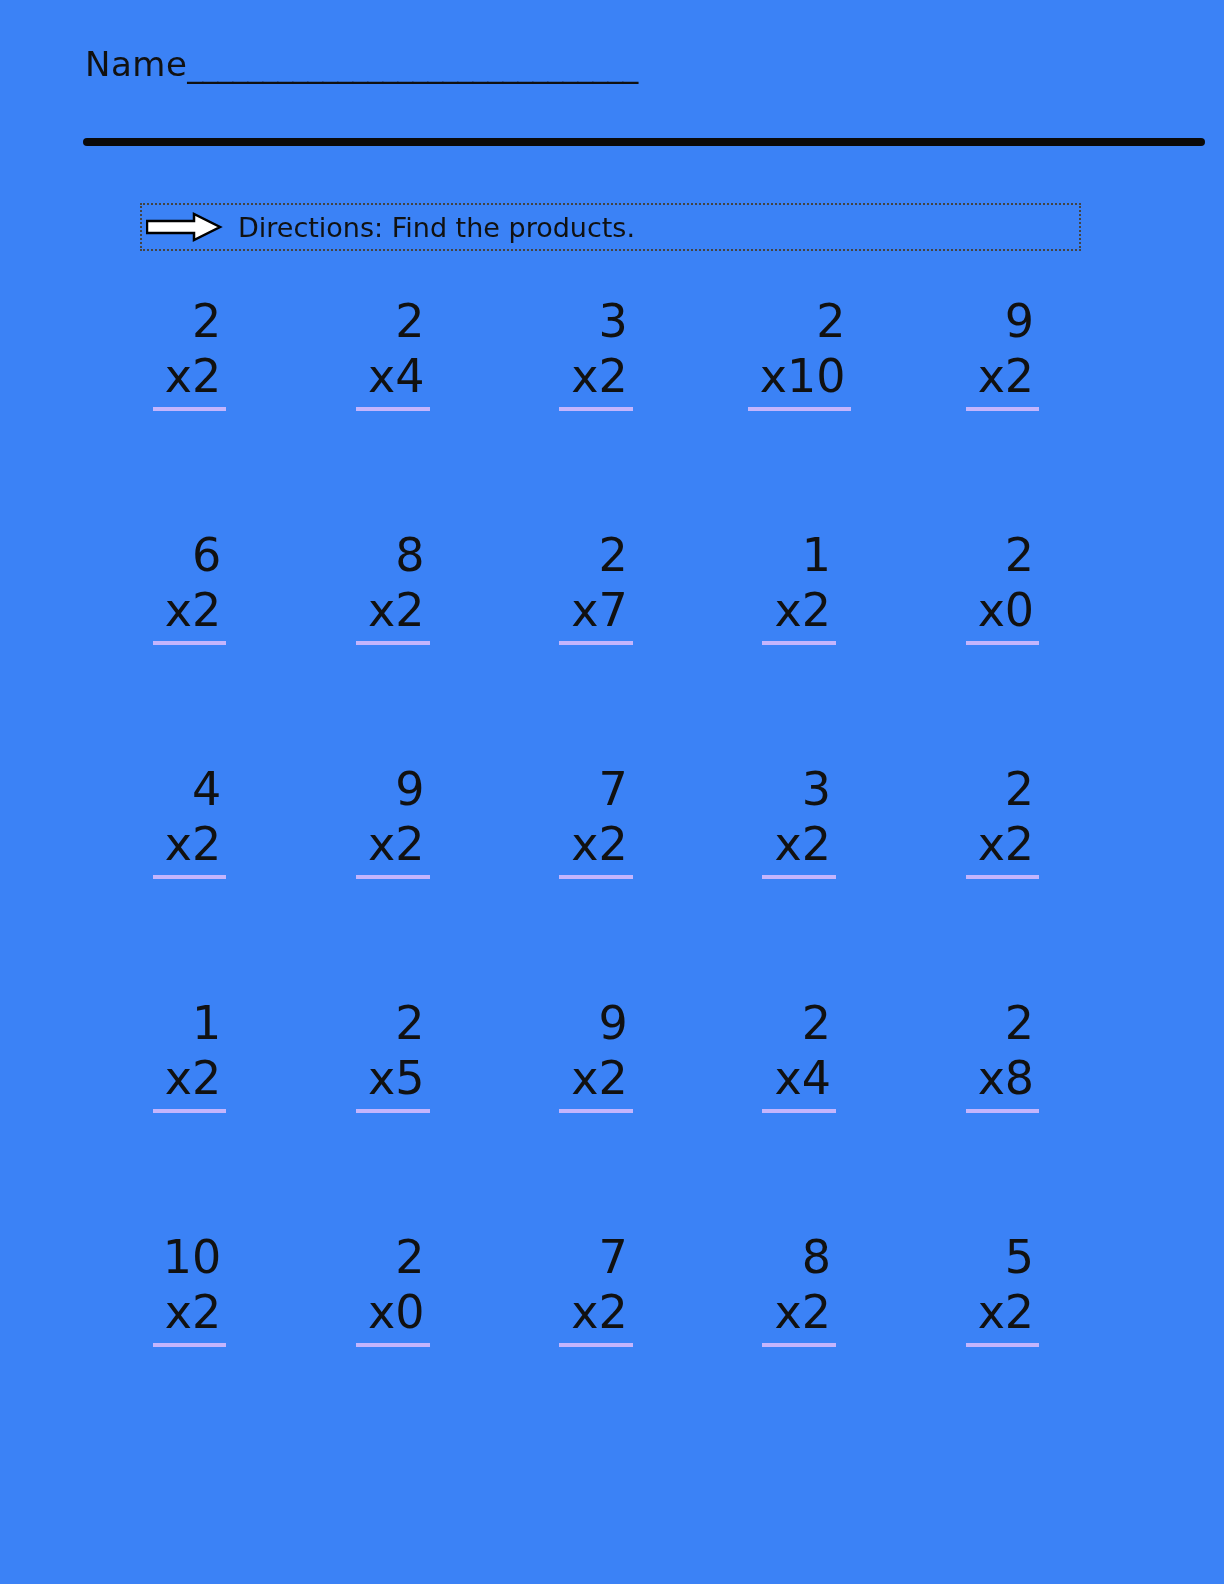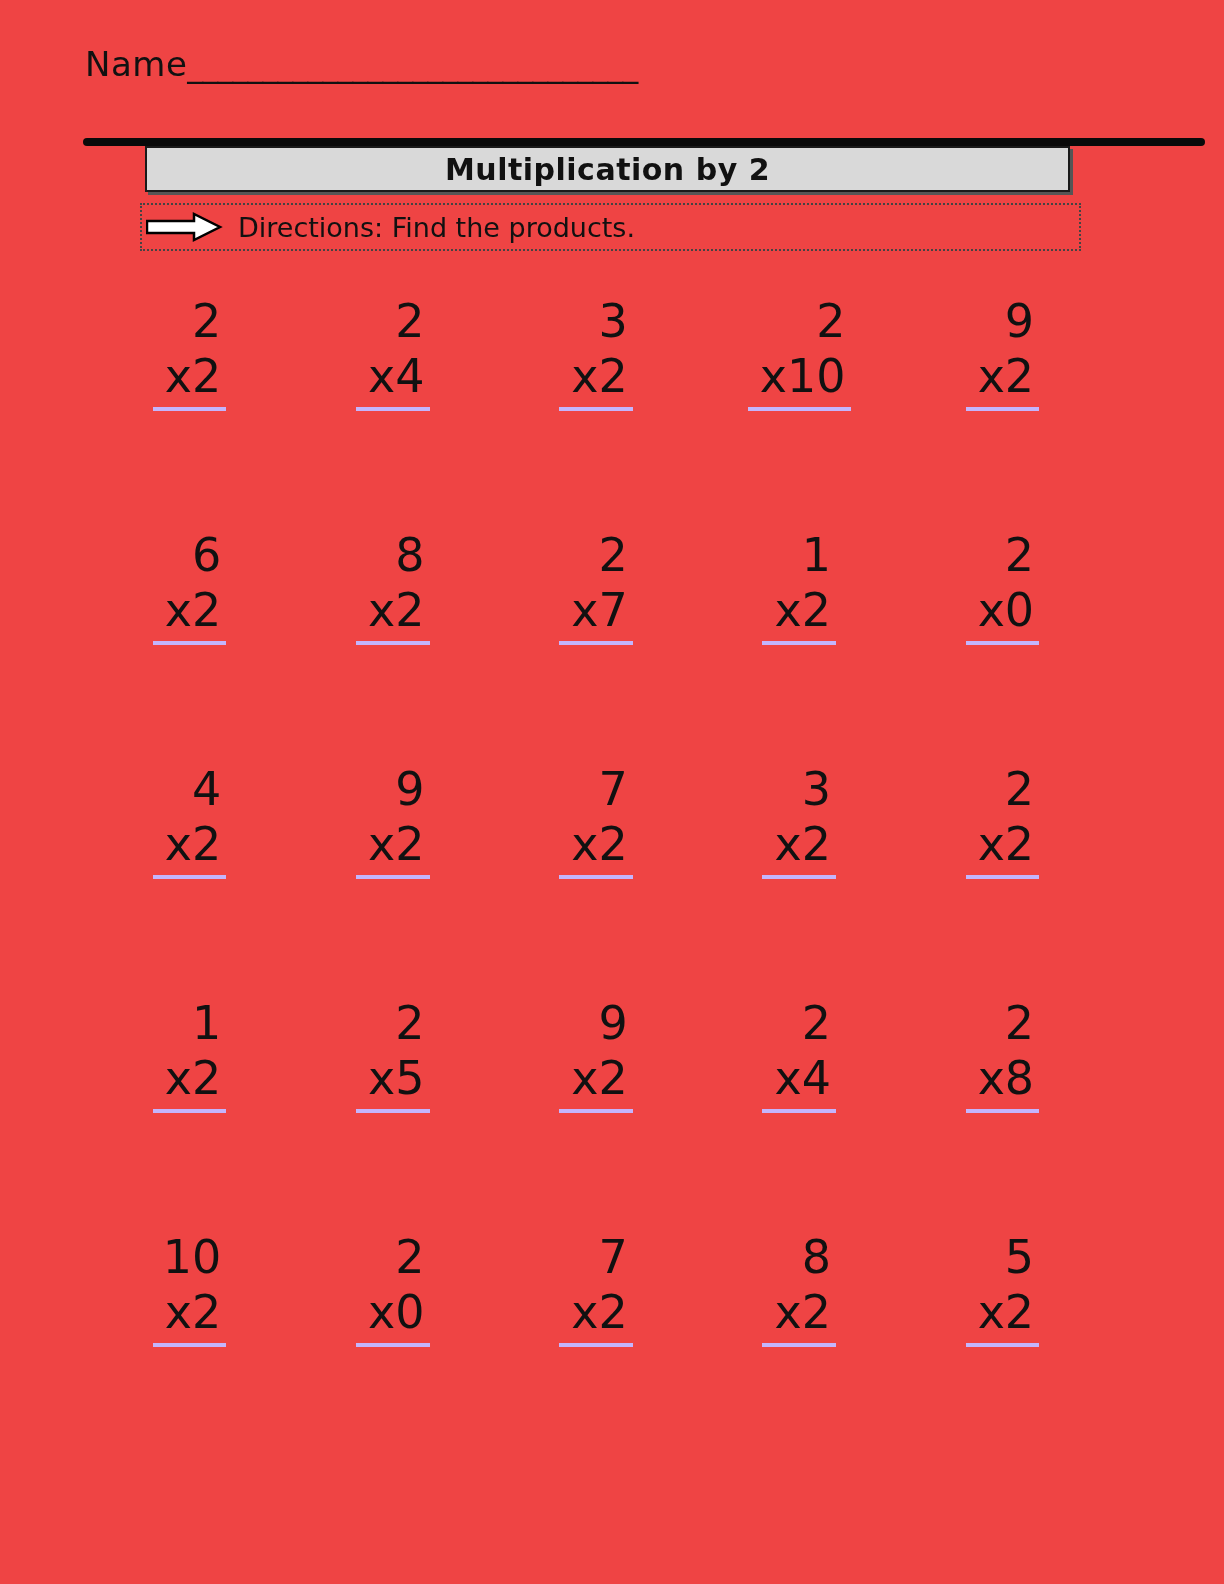--- a/index.html
+++ b/index.html
@@ -4,21 +4,21 @@
 <style>
   html, body {
     margin: 0;
     padding: 0;
     background: #ffffff;
   }
   .page {
     position: relative;
     width: 1224px;
     height: 1584px;
-    background: #ef4444;
+    background: #3b82f6;
     font-family: "DejaVu Sans", sans-serif;
     color: #111111;
     overflow: hidden;
   }
   .name-row {
     position: absolute;
     left: 85px;
     top: 44px;
     font-size: 34px;
     white-space: nowrap;
@@ -105,23 +105,20 @@
 <body>
 
 <div class="page">
 
   <div class="name-row">
     <span>Name</span><span class="name-blank">______________________________</span>
   </div>
 
   <div class="top-rule"></div>
 
-  <div class="title-bar">
-    <span>Multiplication by 2</span>
-  </div>
 
   <div class="directions-box">
     <svg class="arrow-icon" width="78" height="32" viewBox="0 0 78 32">
       <polygon points="1,10 48,10 48,3 74,16 48,29 48,22 1,22" fill="#ffffff" stroke="#000000" stroke-width="2.5"></polygon>
     </svg>
     <span>Directions: Find the products.</span>
   </div>
 
   <div class="problems-grid">
 

